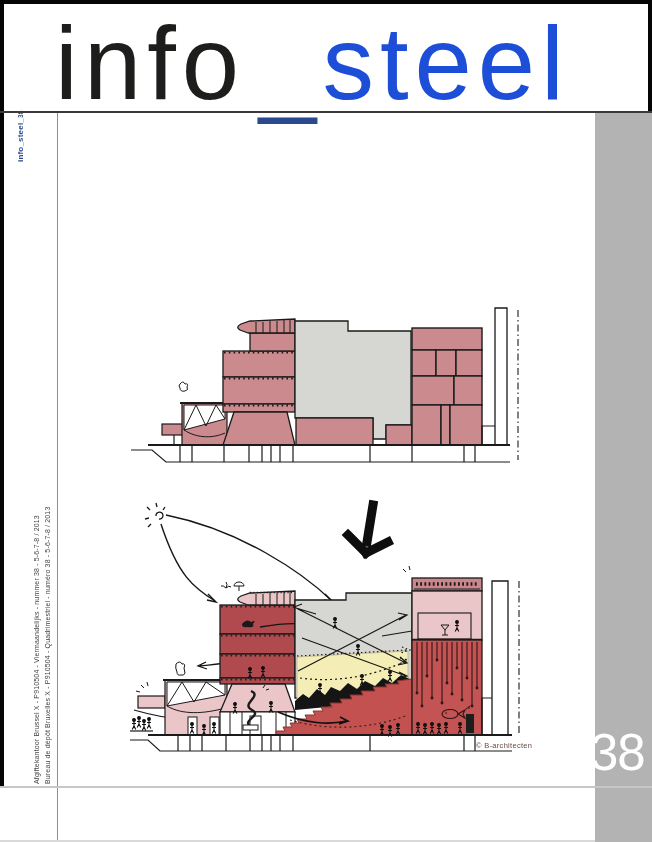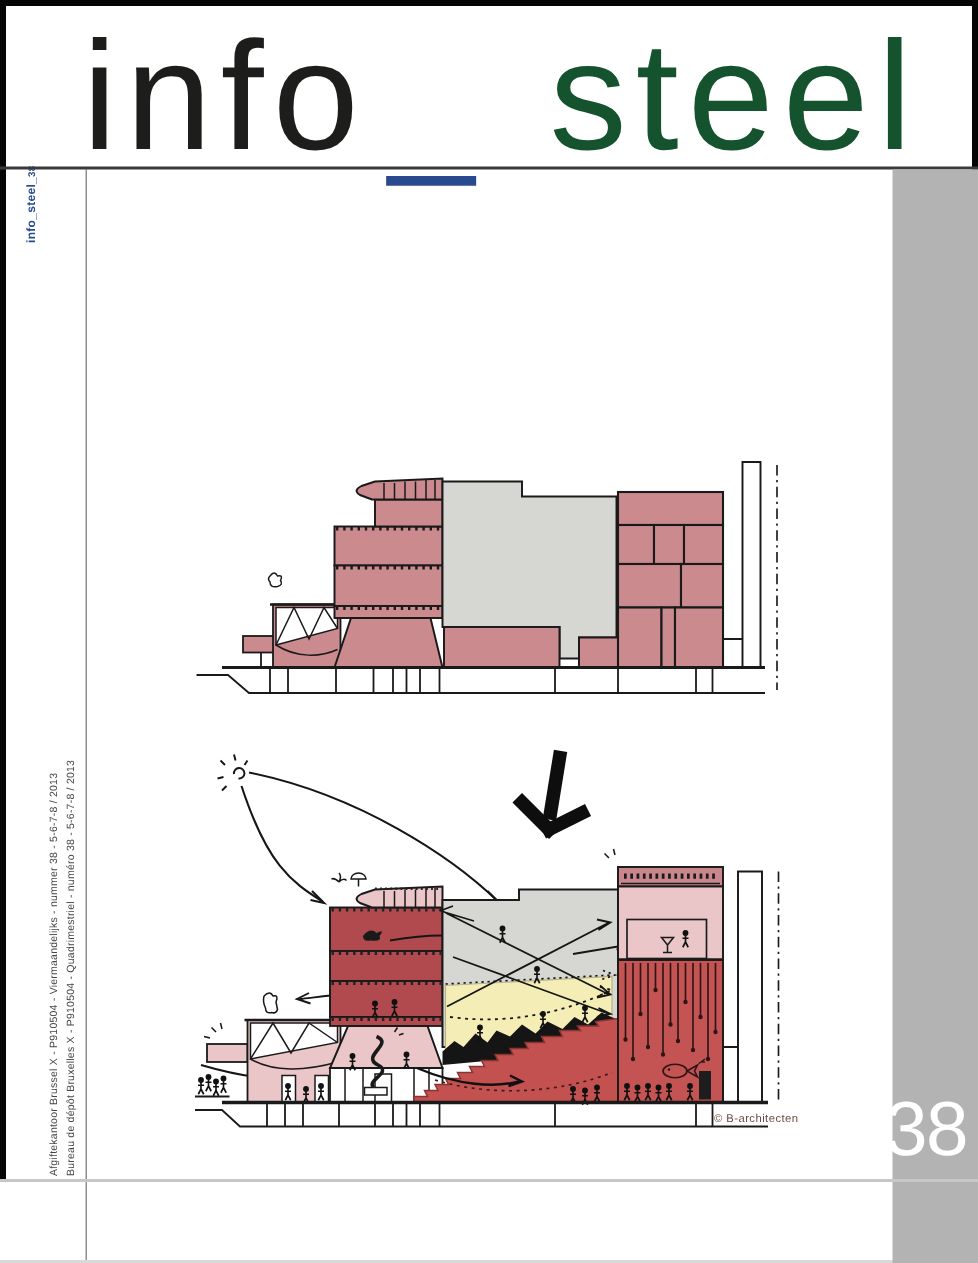--- a/index.html
+++ b/index.html
@@ -10,21 +10,21 @@
   .border-left{position:absolute;left:0;top:0;width:4px;height:787px;background:#050505;}
   .border-right{position:absolute;left:648px;top:0;width:4px;height:113px;background:#050505;}
   .bottom-edge{position:absolute;left:0;top:840px;width:652px;height:2px;background:#d9d9d9;}
   
   .masthead-rule{position:absolute;left:0;top:111px;width:652px;height:2px;background:#3a3a3a;z-index:1;}
   .left-rule{position:absolute;left:57px;top:113px;width:1px;height:729px;background:#8e8e8e;}
   .bottom-rule{position:absolute;left:0;top:786px;width:652px;height:2px;background:#c7c7c7;z-index:3;}
   
   .masthead{position:absolute;left:55px;top:12px;font-size:103px;line-height:1;letter-spacing:6px;
             color:#1d1d1b;white-space:nowrap;z-index:2;}
-  .masthead .blue{color:#14532d;margin-left:44px;}
+  .masthead .blue{color:#1d4ed8;}
   .masthead .underscore{color:#2a4a8f;position:relative;top:4px;margin-left:14px;}
   
   .spine{position:absolute;left:16px;top:112px;width:50px;height:12px;transform-origin:0 0;
          transform:rotate(-90deg) translateX(-50px);font-size:8px;font-weight:bold;
          color:#2a4a8f;letter-spacing:0.2px;white-space:nowrap;}
   .spine .num{font-size:6.5px;}
   
   .postal{position:absolute;left:32px;top:502px;width:282px;height:22px;transform-origin:0 0;
           transform:rotate(-90deg) translateX(-282px);font-size:7px;line-height:10.5px;
           color:#454545;letter-spacing:0.15px;white-space:nowrap;}

